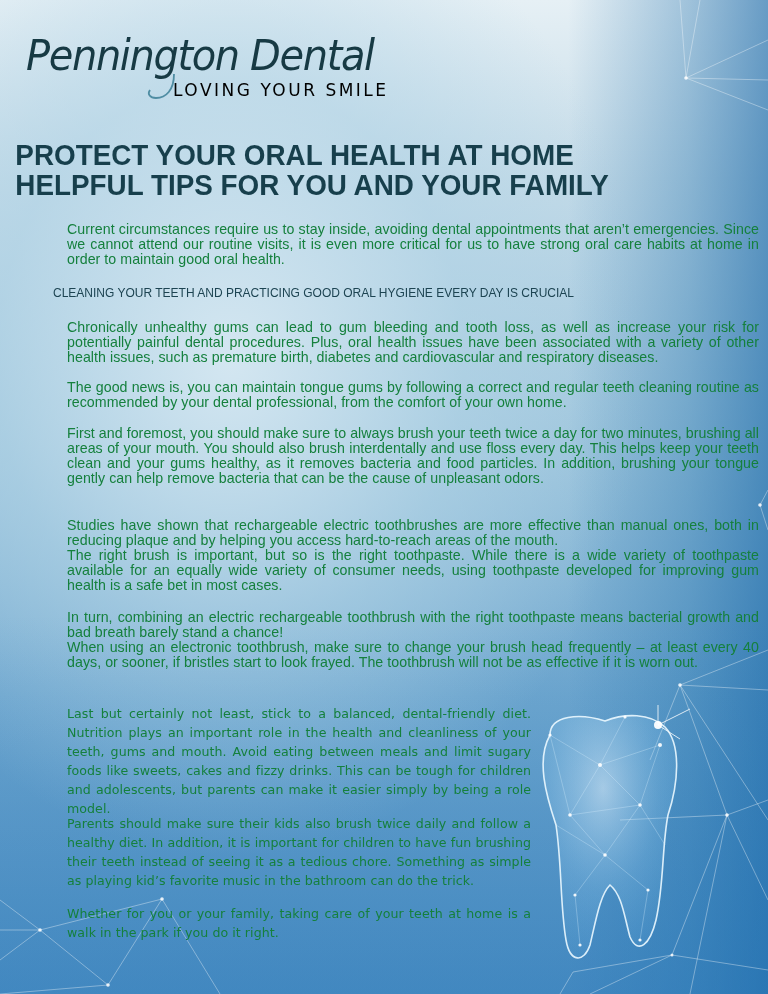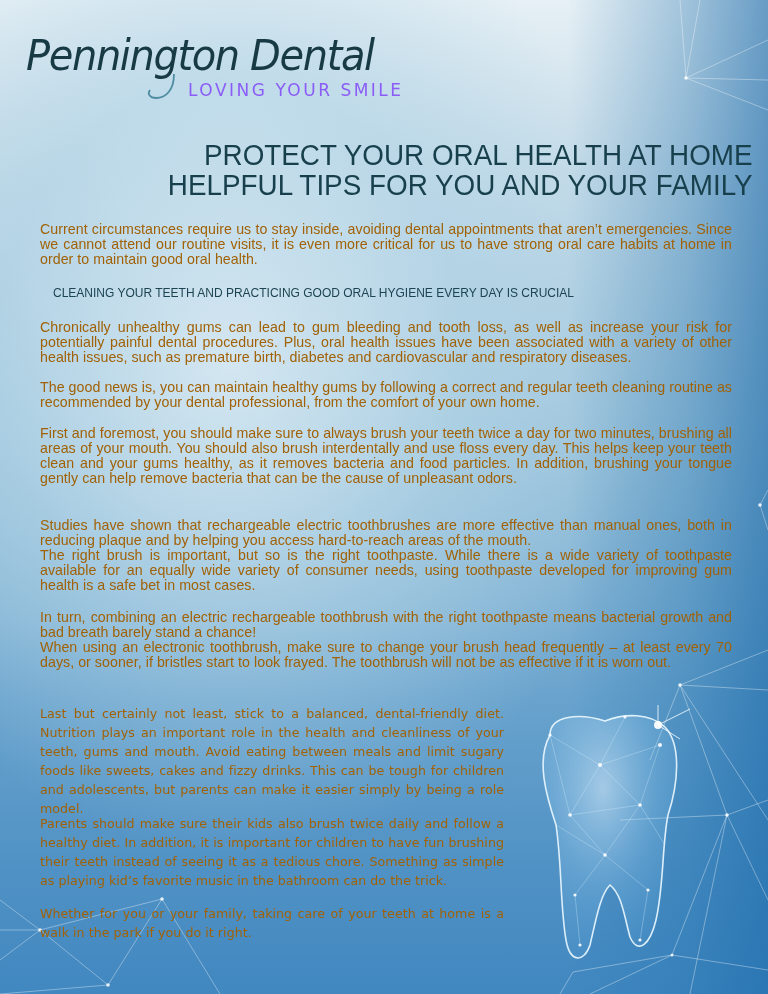--- a/index.html
+++ b/index.html
@@ -26,35 +26,35 @@
 
   .logo { position: absolute; left: 26px; top: 30px; width: 360px; height: 80px; }
   .logo-name {
     position: absolute; left: 0; top: 0;
     font-family: "DejaVu Sans", sans-serif; font-style: italic;
     font-size: 43px; letter-spacing: -1.5px; color: #173a44; white-space: nowrap;
     transform: scaleX(0.93); transform-origin: left top;
   }
   .logo-tag {
     position: absolute; left: 147px; top: 50px;
-    font-family: "DejaVu Sans", sans-serif; font-size: 17px; letter-spacing: 2.5px; color: #8b5cf6; white-space: nowrap; margin-left: 15px;
+    font-family: "DejaVu Sans", sans-serif; font-size: 17px; letter-spacing: 2.5px; color: #000000; white-space: nowrap;
   }
   .logo-swoosh { position: absolute; left: 118px; top: 42px; }
 
   .title {
-    position: absolute; left: 0; top: 140px; width: 768px; text-align: right;
-    font-family: "Liberation Sans", sans-serif; font-weight: normal;
+    position: absolute; left: 0; top: 140px; width: 768px; text-align: left;
+    font-family: "Liberation Sans", sans-serif; font-weight: bold;
     font-size: 29px; line-height: 30px; color: #173f4c;
   }
   .title div { transform: scaleX(0.96); }
 
   .para {
-    position: absolute; left: 40px; width: 692px;
+    position: absolute; left: 67px; width: 692px;
     font-family: "Liberation Sans", sans-serif; font-size: 14.2px; line-height: 15px;
-    color: #a16207; text-align: justify; letter-spacing: 0.05px;
+    color: #15803d; text-align: justify; letter-spacing: 0.05px;
   }
   .subhead {
     position: absolute; left: 53px; top: 286px; width: 700px;
     font-family: "Liberation Sans", sans-serif; font-size: 12px; color: #1d4452; white-space: nowrap;
   }
   .para.narrow {
     width: 464px; font-family: "DejaVu Sans", sans-serif; font-size: 12.6px; line-height: 19px;
   }
 
   .tooth { position: absolute; left: 530px; top: 705px; }
@@ -120,26 +120,26 @@
 <div class="title">
   <div>PROTECT YOUR ORAL HEALTH AT HOME</div>
   <div>HELPFUL TIPS FOR YOU AND YOUR FAMILY</div>
 </div>
 
 <p class="para" style="top:222px;">Current circumstances require us to stay inside, avoiding dental appointments that aren’t emergencies. Since we cannot attend our routine visits, it is even more critical for us to have strong oral care habits at home in order to maintain good oral health.</p>
 
 <div class="subhead">CLEANING YOUR TEETH AND PRACTICING GOOD ORAL HYGIENE EVERY DAY IS CRUCIAL</div>
 
 <p class="para" style="top:320px;">Chronically unhealthy gums can lead to gum bleeding and tooth loss, as well as increase your risk for potentially painful dental procedures. Plus, oral health issues have been associated with a variety of other health issues, such as premature birth, diabetes and cardiovascular and respiratory diseases.</p>
-<p class="para" style="top:380px;">The good news is, you can maintain healthy gums by following a correct and regular teeth cleaning routine as recommended by your dental professional, from the comfort of your own home.</p>
+<p class="para" style="top:380px;">The good news is, you can maintain tongue gums by following a correct and regular teeth cleaning routine as recommended by your dental professional, from the comfort of your own home.</p>
 <p class="para" style="top:426px;">First and foremost, you should make sure to always brush your teeth twice a day for two minutes, brushing all areas of your mouth. You should also brush interdentally and use floss every day. This helps keep your teeth clean and your gums healthy, as it removes bacteria and food particles. In addition, brushing your tongue gently can help remove bacteria that can be the cause of unpleasant odors.</p>
 <p class="para" style="top:518px;">Studies have shown that rechargeable electric toothbrushes are more effective than manual ones, both in reducing plaque and by helping you access hard-to-reach areas of the mouth.</p>
 <p class="para" style="top:548px;">The right brush is important, but so is the right toothpaste. While there is a wide variety of toothpaste available for an equally wide variety of consumer needs, using toothpaste developed for improving gum health is a safe bet in most cases.</p>
 <p class="para" style="top:610px;">In turn, combining an electric rechargeable toothbrush with the right toothpaste means bacterial growth and bad breath barely stand a chance!</p>
-<p class="para" style="top:640px;">When using an electronic toothbrush, make sure to change your brush head frequently – at least every 70 days, or sooner, if bristles start to look frayed. The toothbrush will not be as effective if it is worn out.</p>
+<p class="para" style="top:640px;">When using an electronic toothbrush, make sure to change your brush head frequently – at least every 40 days, or sooner, if bristles start to look frayed. The toothbrush will not be as effective if it is worn out.</p>
 
 <p class="para narrow" style="top:704px;">Last but certainly not least, stick to a balanced, dental-friendly diet. Nutrition plays an important role in the health and cleanliness of your teeth, gums and mouth. Avoid eating between meals and limit sugary foods like sweets, cakes and fizzy drinks. This can be tough for children and adolescents, but parents can make it easier simply by being a role model.</p>
 <p class="para narrow" style="top:814px;">Parents should make sure their kids also brush twice daily and follow a healthy diet. In addition, it is important for children to have fun brushing their teeth instead of seeing it as a tedious chore. Something as simple as playing kid’s favorite music in the bathroom can do the trick.</p>
 <p class="para narrow" style="top:904px;">Whether for you or your family, taking care of your teeth at home is a walk in the park if you do it right.</p>
 
 <svg class="tooth" width="170" height="270" viewBox="0 0 170 270">
   <defs>
     <radialGradient id="tg" cx="45%" cy="30%" r="70%">
       <stop offset="0%" stop-color="rgba(230,245,255,0.55)"></stop>
       <stop offset="60%" stop-color="rgba(150,205,240,0.25)"></stop>

